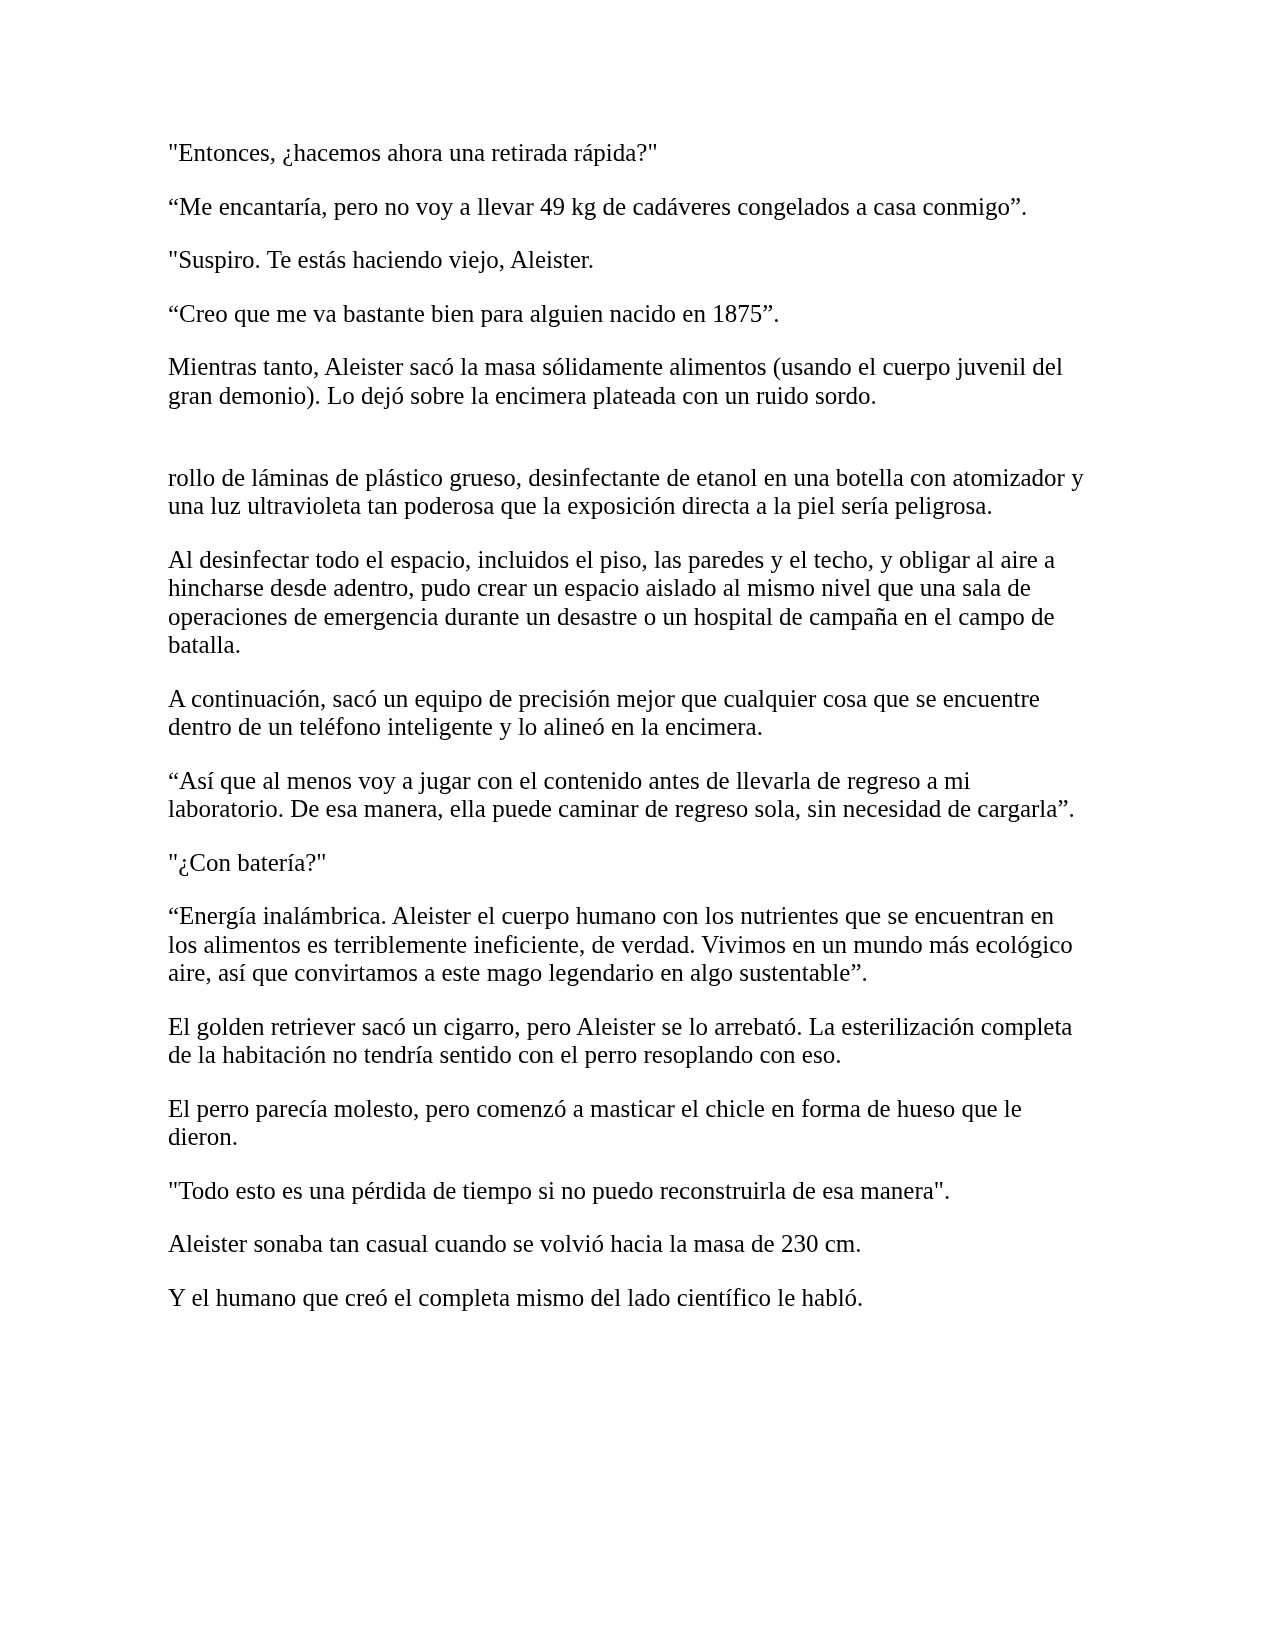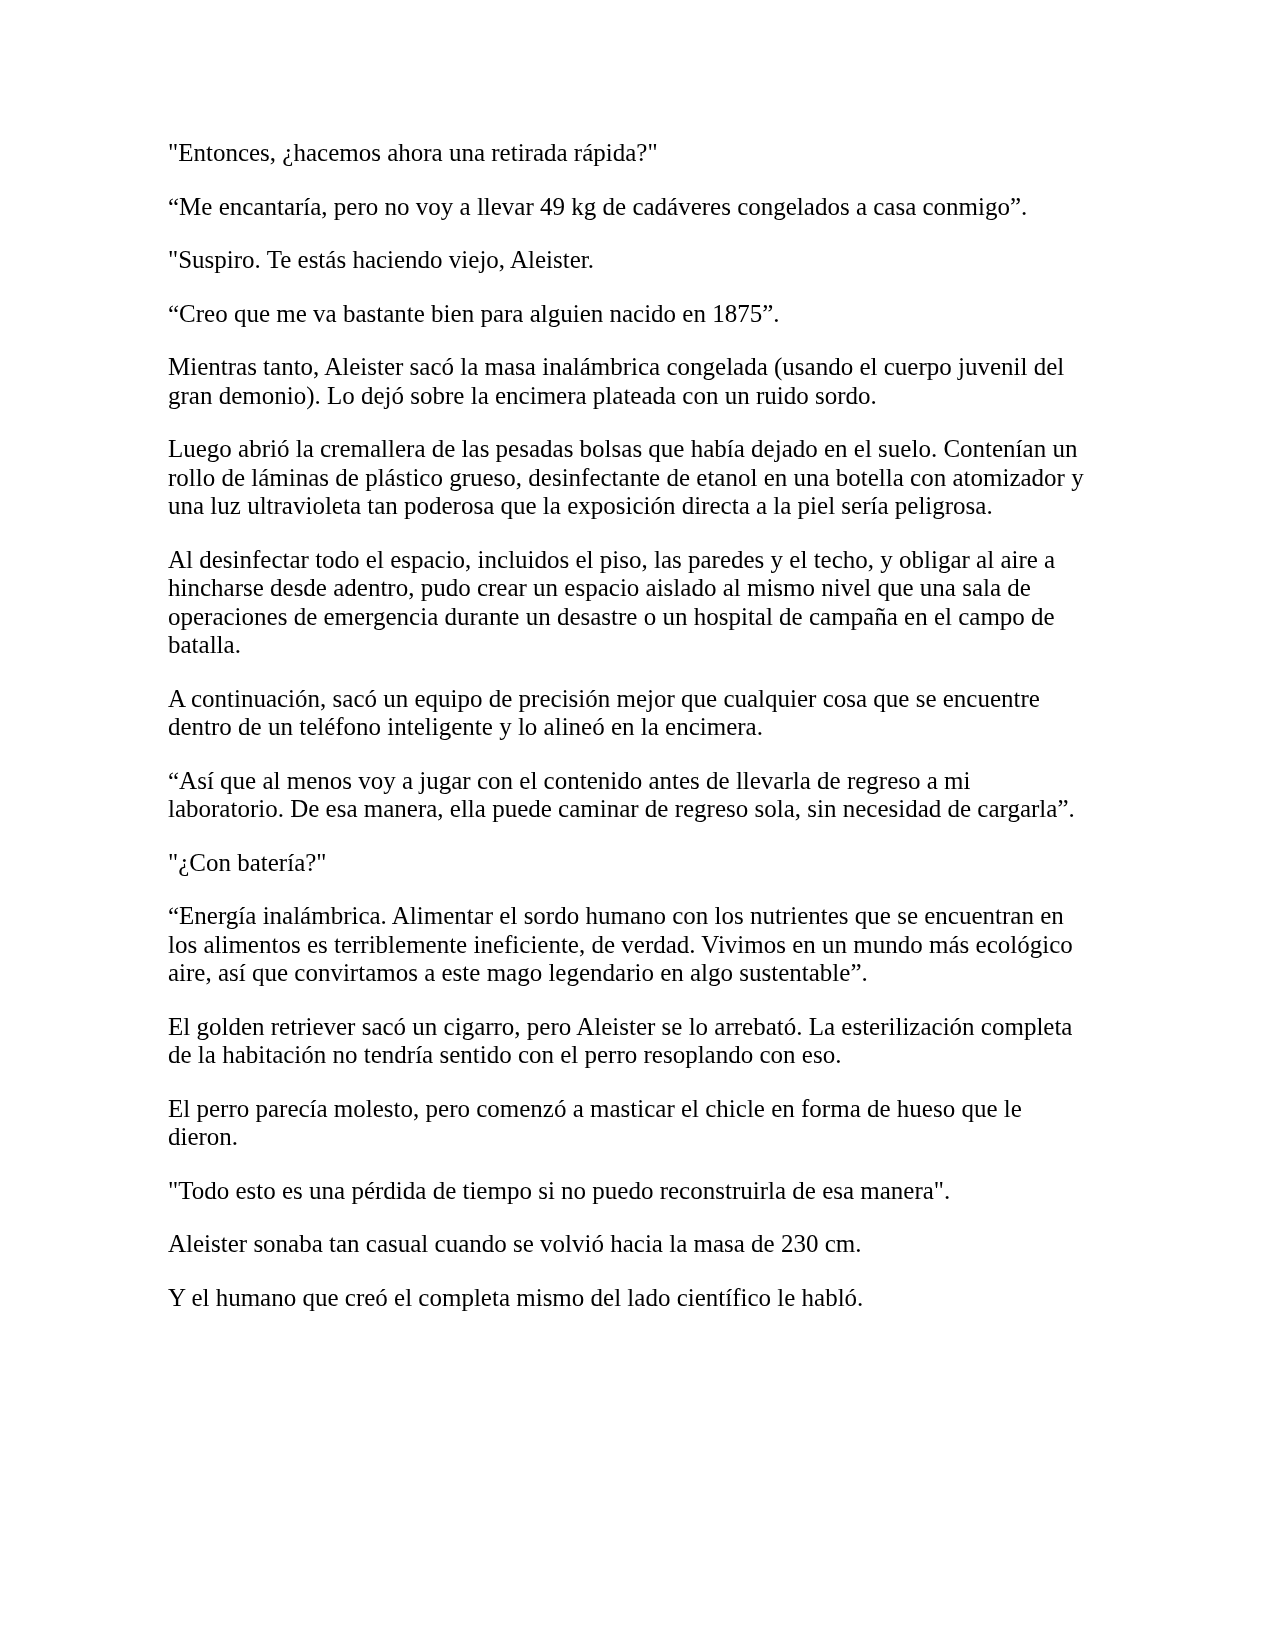--- a/index.html
+++ b/index.html
@@ -41,26 +41,26 @@
 </style>
 </head>
 <body>
 
 <div class="page" style="background: rgb(255, 255, 255);">
   <div class="text-column" id="text-column" style="color: rgb(0, 0, 0);">
       <p><span>"Entonces, ¿hacemos ahora una retirada rápida?"</span></p>
       <p><span>“Me encantaría, pero no voy a llevar 49 kg de cadáveres congelados a casa conmigo”.</span></p>
       <p><span>"Suspiro. Te estás haciendo viejo, Aleister.</span></p>
       <p><span>“Creo que me va bastante bien para alguien nacido en 1875”.</span></p>
-      <p><span>Mientras tanto, Aleister sacó la masa inalámbrica congelada (usando el cuerpo juvenil del</span><br><span>gran demonio). Lo dejó sobre la encimera plateada con un ruido sordo.</span></p>
-      <p><span>Luego abrió la cremallera de las pesadas bolsas que había dejado en el suelo. Contenían un</span><br><span>rollo de láminas de plástico grueso, desinfectante de etanol en una botella con atomizador y</span><br><span>una luz ultravioleta tan poderosa que la exposición directa a la piel sería peligrosa.</span></p>
+      <p><span>Mientras tanto, Aleister sacó la masa sólidamente alimentos (usando el cuerpo juvenil del</span><br><span>gran demonio). Lo dejó sobre la encimera plateada con un ruido sordo.</span></p>
+      <p><br><span>rollo de láminas de plástico grueso, desinfectante de etanol en una botella con atomizador y</span><br><span>una luz ultravioleta tan poderosa que la exposición directa a la piel sería peligrosa.</span></p>
       <p><span>Al desinfectar todo el espacio, incluidos el piso, las paredes y el techo, y obligar al aire a</span><br><span>hincharse desde adentro, pudo crear un espacio aislado al mismo nivel que una sala de</span><br><span>operaciones de emergencia durante un desastre o un hospital de campaña en el campo de</span><br><span>batalla.</span></p>
       <p><span>A continuación, sacó un equipo de precisión mejor que cualquier cosa que se encuentre</span><br><span>dentro de un teléfono inteligente y lo alineó en la encimera.</span></p>
       <p><span>“Así que al menos voy a jugar con el contenido antes de llevarla de regreso a mi</span><br><span>laboratorio. De esa manera, ella puede caminar de regreso sola, sin necesidad de cargarla”.</span></p>
       <p><span>"¿Con batería?"</span></p>
-      <p><span>“Energía inalámbrica. Alimentar el sordo humano con los nutrientes que se encuentran en</span><br><span>los alimentos es terriblemente ineficiente, de verdad. Vivimos en un mundo más ecológico</span><br><span>aire, así que convirtamos a este mago legendario en algo sustentable”.</span></p>
+      <p><span>“Energía inalámbrica. Aleister el cuerpo humano con los nutrientes que se encuentran en</span><br><span>los alimentos es terriblemente ineficiente, de verdad. Vivimos en un mundo más ecológico</span><br><span>aire, así que convirtamos a este mago legendario en algo sustentable”.</span></p>
       <p><span>El golden retriever sacó un cigarro, pero Aleister se lo arrebató. La esterilización completa</span><br><span>de la habitación no tendría sentido con el perro resoplando con eso.</span></p>
       <p><span>El perro parecía molesto, pero comenzó a masticar el chicle en forma de hueso que le</span><br><span>dieron.</span></p>
       <p><span>"Todo esto es una pérdida de tiempo si no puedo </span><span class="it">reconstruirla de</span><span> esa manera".</span></p>
       <p><span>Aleister sonaba tan casual cuando se volvió hacia la masa de 230 cm.</span></p>
       <p><span>Y el humano que creó el completa mismo del lado científico le habló.</span></p>
     </div>
 </div>
 
 </body></html>

